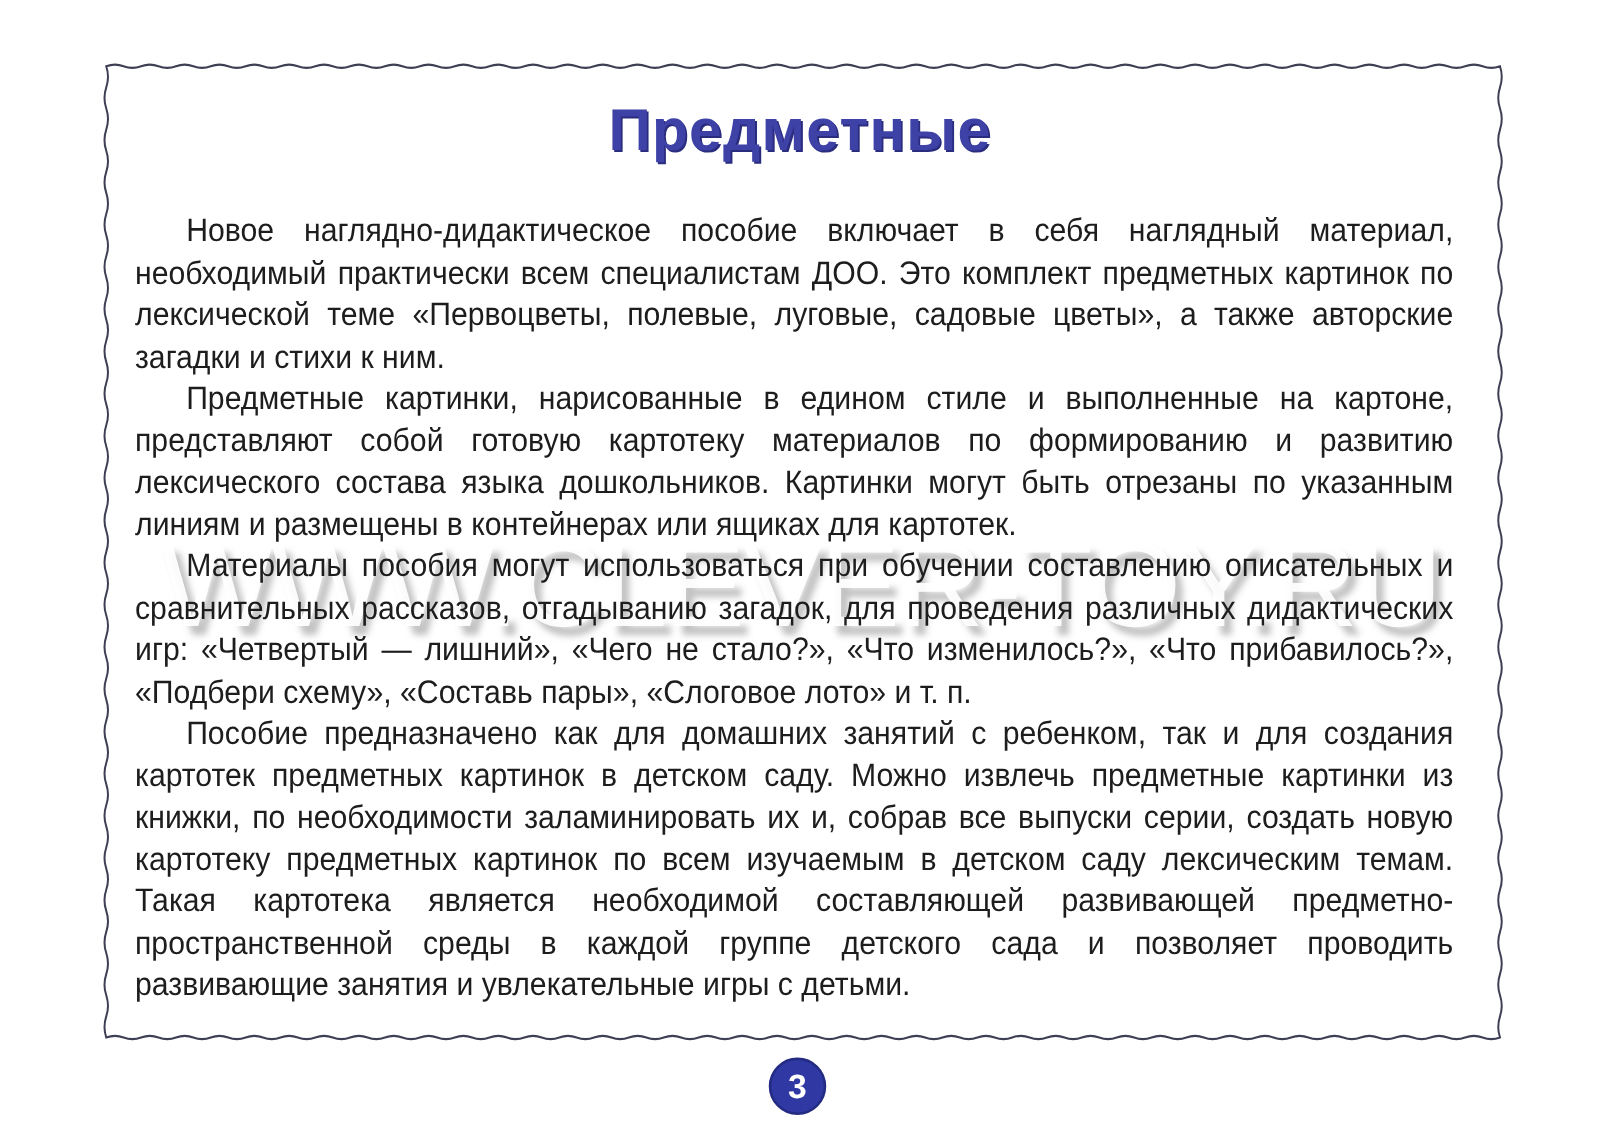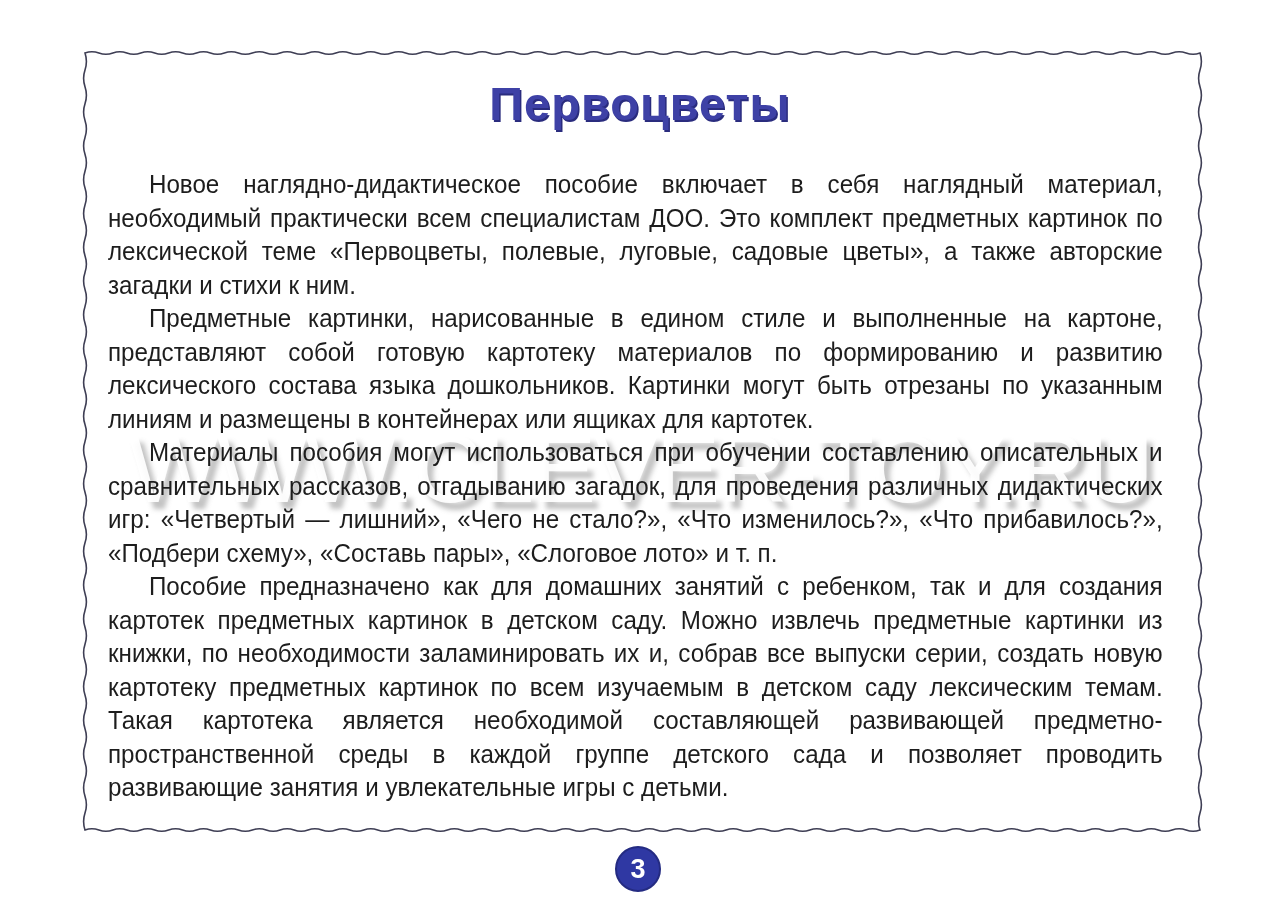--- a/index.html
+++ b/index.html
@@ -79,21 +79,21 @@
 <body>
 
 <div>
 
   <svg class="border-svg" viewBox="0 0 1280 906" xmlns="http://www.w3.org/2000/svg">
     <path id="wavy-path" d="M 85 53 Q 92.0 50.4 98.9 53.0 Q 105.9 55.6 112.9 53.0 Q 119.8 50.4 126.8 53.0 Q 133.8 55.6 140.8 53.0 Q 147.7 50.4 154.7 53.0 Q 161.7 55.6 168.6 53.0 Q 175.6 50.4 182.6 53.0 Q 189.5 55.6 196.5 53.0 Q 203.5 50.4 210.4 53.0 Q 217.4 55.6 224.4 53.0 Q 231.3 50.4 238.3 53.0 Q 245.3 55.6 252.3 53.0 Q 259.2 50.4 266.2 53.0 Q 273.2 55.6 280.1 53.0 Q 287.1 50.4 294.1 53.0 Q 301.0 55.6 308.0 53.0 Q 315.0 50.4 321.9 53.0 Q 328.9 55.6 335.9 53.0 Q 342.8 50.4 349.8 53.0 Q 356.8 55.6 363.8 53.0 Q 370.7 50.4 377.7 53.0 Q 384.7 55.6 391.6 53.0 Q 398.6 50.4 405.6 53.0 Q 412.5 55.6 419.5 53.0 Q 426.5 50.4 433.4 53.0 Q 440.4 55.6 447.4 53.0 Q 454.3 50.4 461.3 53.0 Q 468.3 55.6 475.3 53.0 Q 482.2 50.4 489.2 53.0 Q 496.2 55.6 503.1 53.0 Q 510.1 50.4 517.1 53.0 Q 524.0 55.6 531.0 53.0 Q 538.0 50.4 544.9 53.0 Q 551.9 55.6 558.9 53.0 Q 565.8 50.4 572.8 53.0 Q 579.8 55.6 586.8 53.0 Q 593.7 50.4 600.7 53.0 Q 607.7 55.6 614.6 53.0 Q 621.6 50.4 628.6 53.0 Q 635.5 55.6 642.5 53.0 Q 649.5 50.4 656.4 53.0 Q 663.4 55.6 670.4 53.0 Q 677.3 50.4 684.3 53.0 Q 691.3 55.6 698.3 53.0 Q 705.2 50.4 712.2 53.0 Q 719.2 55.6 726.1 53.0 Q 733.1 50.4 740.1 53.0 Q 747.0 55.6 754.0 53.0 Q 761.0 50.4 767.9 53.0 Q 774.9 55.6 781.9 53.0 Q 788.8 50.4 795.8 53.0 Q 802.8 55.6 809.8 53.0 Q 816.7 50.4 823.7 53.0 Q 830.7 55.6 837.6 53.0 Q 844.6 50.4 851.6 53.0 Q 858.5 55.6 865.5 53.0 Q 872.5 50.4 879.4 53.0 Q 886.4 55.6 893.4 53.0 Q 900.3 50.4 907.3 53.0 Q 914.3 55.6 921.3 53.0 Q 928.2 50.4 935.2 53.0 Q 942.2 55.6 949.1 53.0 Q 956.1 50.4 963.1 53.0 Q 970.0 55.6 977.0 53.0 Q 984.0 50.4 990.9 53.0 Q 997.9 55.6 1004.9 53.0 Q 1011.8 50.4 1018.8 53.0 Q 1025.8 55.6 1032.8 53.0 Q 1039.7 50.4 1046.7 53.0 Q 1053.7 55.6 1060.6 53.0 Q 1067.6 50.4 1074.6 53.0 Q 1081.5 55.6 1088.5 53.0 Q 1095.5 50.4 1102.4 53.0 Q 1109.4 55.6 1116.4 53.0 Q 1123.3 50.4 1130.3 53.0 Q 1137.3 55.6 1144.3 53.0 Q 1151.2 50.4 1158.2 53.0 Q 1165.2 55.6 1172.1 53.0 Q 1179.1 50.4 1186.1 53.0 Q 1193.0 55.6 1200.0 53.0 Q 1202.8 61.4 1200.0 69.9 Q 1197.2 78.3 1200.0 86.8 Q 1202.8 95.2 1200.0 103.7 Q 1197.2 112.1 1200.0 120.6 Q 1202.8 129.0 1200.0 137.5 Q 1197.2 145.9 1200.0 154.3 Q 1202.8 162.8 1200.0 171.2 Q 1197.2 179.7 1200.0 188.1 Q 1202.8 196.6 1200.0 205.0 Q 1197.2 213.5 1200.0 221.9 Q 1202.8 230.4 1200.0 238.8 Q 1197.2 247.3 1200.0 255.7 Q 1202.8 264.1 1200.0 272.6 Q 1197.2 281.0 1200.0 289.5 Q 1202.8 297.9 1200.0 306.4 Q 1197.2 314.8 1200.0 323.3 Q 1202.8 331.7 1200.0 340.2 Q 1197.2 348.6 1200.0 357.0 Q 1202.8 365.5 1200.0 373.9 Q 1197.2 382.4 1200.0 390.8 Q 1202.8 399.3 1200.0 407.7 Q 1197.2 416.2 1200.0 424.6 Q 1202.8 433.1 1200.0 441.5 Q 1197.2 449.9 1200.0 458.4 Q 1202.8 466.8 1200.0 475.3 Q 1197.2 483.7 1200.0 492.2 Q 1202.8 500.6 1200.0 509.1 Q 1197.2 517.5 1200.0 526.0 Q 1202.8 534.4 1200.0 542.8 Q 1197.2 551.3 1200.0 559.7 Q 1202.8 568.2 1200.0 576.6 Q 1197.2 585.1 1200.0 593.5 Q 1202.8 602.0 1200.0 610.4 Q 1197.2 618.9 1200.0 627.3 Q 1202.8 635.8 1200.0 644.2 Q 1197.2 652.6 1200.0 661.1 Q 1202.8 669.5 1200.0 678.0 Q 1197.2 686.4 1200.0 694.9 Q 1202.8 703.3 1200.0 711.8 Q 1197.2 720.2 1200.0 728.7 Q 1202.8 737.1 1200.0 745.5 Q 1197.2 754.0 1200.0 762.4 Q 1202.8 770.9 1200.0 779.3 Q 1197.2 787.8 1200.0 796.2 Q 1202.8 804.7 1200.0 813.1 Q 1197.2 821.6 1200.0 830.0 Q 1193.0 832.6 1186.1 830.0 Q 1179.1 827.4 1172.1 830.0 Q 1165.2 832.6 1158.2 830.0 Q 1151.2 827.4 1144.3 830.0 Q 1137.3 832.6 1130.3 830.0 Q 1123.3 827.4 1116.4 830.0 Q 1109.4 832.6 1102.4 830.0 Q 1095.5 827.4 1088.5 830.0 Q 1081.5 832.6 1074.6 830.0 Q 1067.6 827.4 1060.6 830.0 Q 1053.7 832.6 1046.7 830.0 Q 1039.7 827.4 1032.8 830.0 Q 1025.8 832.6 1018.8 830.0 Q 1011.8 827.4 1004.9 830.0 Q 997.9 832.6 990.9 830.0 Q 984.0 827.4 977.0 830.0 Q 970.0 832.6 963.1 830.0 Q 956.1 827.4 949.1 830.0 Q 942.2 832.6 935.2 830.0 Q 928.2 827.4 921.3 830.0 Q 914.3 832.6 907.3 830.0 Q 900.3 827.4 893.4 830.0 Q 886.4 832.6 879.4 830.0 Q 872.5 827.4 865.5 830.0 Q 858.5 832.6 851.6 830.0 Q 844.6 827.4 837.6 830.0 Q 830.7 832.6 823.7 830.0 Q 816.7 827.4 809.8 830.0 Q 802.8 832.6 795.8 830.0 Q 788.8 827.4 781.9 830.0 Q 774.9 832.6 767.9 830.0 Q 761.0 827.4 754.0 830.0 Q 747.0 832.6 740.1 830.0 Q 733.1 827.4 726.1 830.0 Q 719.2 832.6 712.2 830.0 Q 705.2 827.4 698.3 830.0 Q 691.3 832.6 684.3 830.0 Q 677.3 827.4 670.4 830.0 Q 663.4 832.6 656.4 830.0 Q 649.5 827.4 642.5 830.0 Q 635.5 832.6 628.6 830.0 Q 621.6 827.4 614.6 830.0 Q 607.7 832.6 600.7 830.0 Q 593.7 827.4 586.8 830.0 Q 579.8 832.6 572.8 830.0 Q 565.8 827.4 558.9 830.0 Q 551.9 832.6 544.9 830.0 Q 538.0 827.4 531.0 830.0 Q 524.0 832.6 517.1 830.0 Q 510.1 827.4 503.1 830.0 Q 496.2 832.6 489.2 830.0 Q 482.2 827.4 475.3 830.0 Q 468.3 832.6 461.3 830.0 Q 454.3 827.4 447.4 830.0 Q 440.4 832.6 433.4 830.0 Q 426.5 827.4 419.5 830.0 Q 412.5 832.6 405.6 830.0 Q 398.6 827.4 391.6 830.0 Q 384.7 832.6 377.7 830.0 Q 370.7 827.4 363.8 830.0 Q 356.8 832.6 349.8 830.0 Q 342.8 827.4 335.9 830.0 Q 328.9 832.6 321.9 830.0 Q 315.0 827.4 308.0 830.0 Q 301.0 832.6 294.1 830.0 Q 287.1 827.4 280.1 830.0 Q 273.2 832.6 266.2 830.0 Q 259.2 827.4 252.3 830.0 Q 245.3 832.6 238.3 830.0 Q 231.3 827.4 224.4 830.0 Q 217.4 832.6 210.4 830.0 Q 203.5 827.4 196.5 830.0 Q 189.5 832.6 182.6 830.0 Q 175.6 827.4 168.6 830.0 Q 161.7 832.6 154.7 830.0 Q 147.7 827.4 140.8 830.0 Q 133.8 832.6 126.8 830.0 Q 119.8 827.4 112.9 830.0 Q 105.9 832.6 98.9 830.0 Q 92.0 827.4 85.0 830.0 Q 82.2 821.6 85.0 813.1 Q 87.8 804.7 85.0 796.2 Q 82.2 787.8 85.0 779.3 Q 87.8 770.9 85.0 762.4 Q 82.2 754.0 85.0 745.5 Q 87.8 737.1 85.0 728.7 Q 82.2 720.2 85.0 711.8 Q 87.8 703.3 85.0 694.9 Q 82.2 686.4 85.0 678.0 Q 87.8 669.5 85.0 661.1 Q 82.2 652.6 85.0 644.2 Q 87.8 635.8 85.0 627.3 Q 82.2 618.9 85.0 610.4 Q 87.8 602.0 85.0 593.5 Q 82.2 585.1 85.0 576.6 Q 87.8 568.2 85.0 559.7 Q 82.2 551.3 85.0 542.8 Q 87.8 534.4 85.0 526.0 Q 82.2 517.5 85.0 509.1 Q 87.8 500.6 85.0 492.2 Q 82.2 483.7 85.0 475.3 Q 87.8 466.8 85.0 458.4 Q 82.2 449.9 85.0 441.5 Q 87.8 433.1 85.0 424.6 Q 82.2 416.2 85.0 407.7 Q 87.8 399.3 85.0 390.8 Q 82.2 382.4 85.0 373.9 Q 87.8 365.5 85.0 357.0 Q 82.2 348.6 85.0 340.2 Q 87.8 331.7 85.0 323.3 Q 82.2 314.8 85.0 306.4 Q 87.8 297.9 85.0 289.5 Q 82.2 281.0 85.0 272.6 Q 87.8 264.1 85.0 255.7 Q 82.2 247.3 85.0 238.8 Q 87.8 230.4 85.0 221.9 Q 82.2 213.5 85.0 205.0 Q 87.8 196.6 85.0 188.1 Q 82.2 179.7 85.0 171.2 Q 87.8 162.8 85.0 154.3 Q 82.2 145.9 85.0 137.5 Q 87.8 129.0 85.0 120.6 Q 82.2 112.1 85.0 103.7 Q 87.8 95.2 85.0 86.8 Q 82.2 78.3 85.0 69.9 Q 87.8 61.4 85.0 53.0 Z"></path>
   </svg>
 
   <div class="watermark">WWW.CLEVER-TOY.RU</div>
 
-  <h1 class="page-title">Первоцветы</h1>
+  <h1 class="page-title">Предметные</h1>
 
   <div class="body-text">
     <p>Новое наглядно-дидактическое пособие включает в себя наглядный материал, необходимый практически всем специалистам ДОО. Это комплект предметных картинок по лексической теме «Первоцветы, полевые, луговые, садовые цветы», а также авторские загадки и стихи к ним.</p>
     <p>Предметные картинки, нарисованные в едином стиле и выполненные на картоне, представляют собой готовую картотеку материалов по формированию и развитию лексического состава языка дошкольников. Картинки могут быть отрезаны по указанным линиям и размещены в контейнерах или ящиках для картотек.</p>
     <p>Материалы пособия могут использоваться при обучении составлению описательных и сравнительных рассказов, отгадыванию загадок, для проведения различных дидактических игр: «Четвертый — лишний», «Чего не стало?», «Что изменилось?», «Что прибавилось?», «Подбери схему», «Составь пары», «Слоговое лото» и т. п.</p>
     <p>Пособие предназначено как для домашних занятий с ребенком, так и для создания картотек предметных картинок в детском саду. Можно извлечь предметные картинки из книжки, по необходимости заламинировать их и, собрав все выпуски серии, создать новую картотеку предметных картинок по всем изучаемым в детском саду лексическим темам. Такая картотека является необходимой составляющей развивающей предметно-пространственной среды в каждой группе детского сада и позволяет проводить развивающие занятия и увлекательные игры с детьми.</p>
   </div>
 
   <div class="page-badge">
     <span>3</span>

